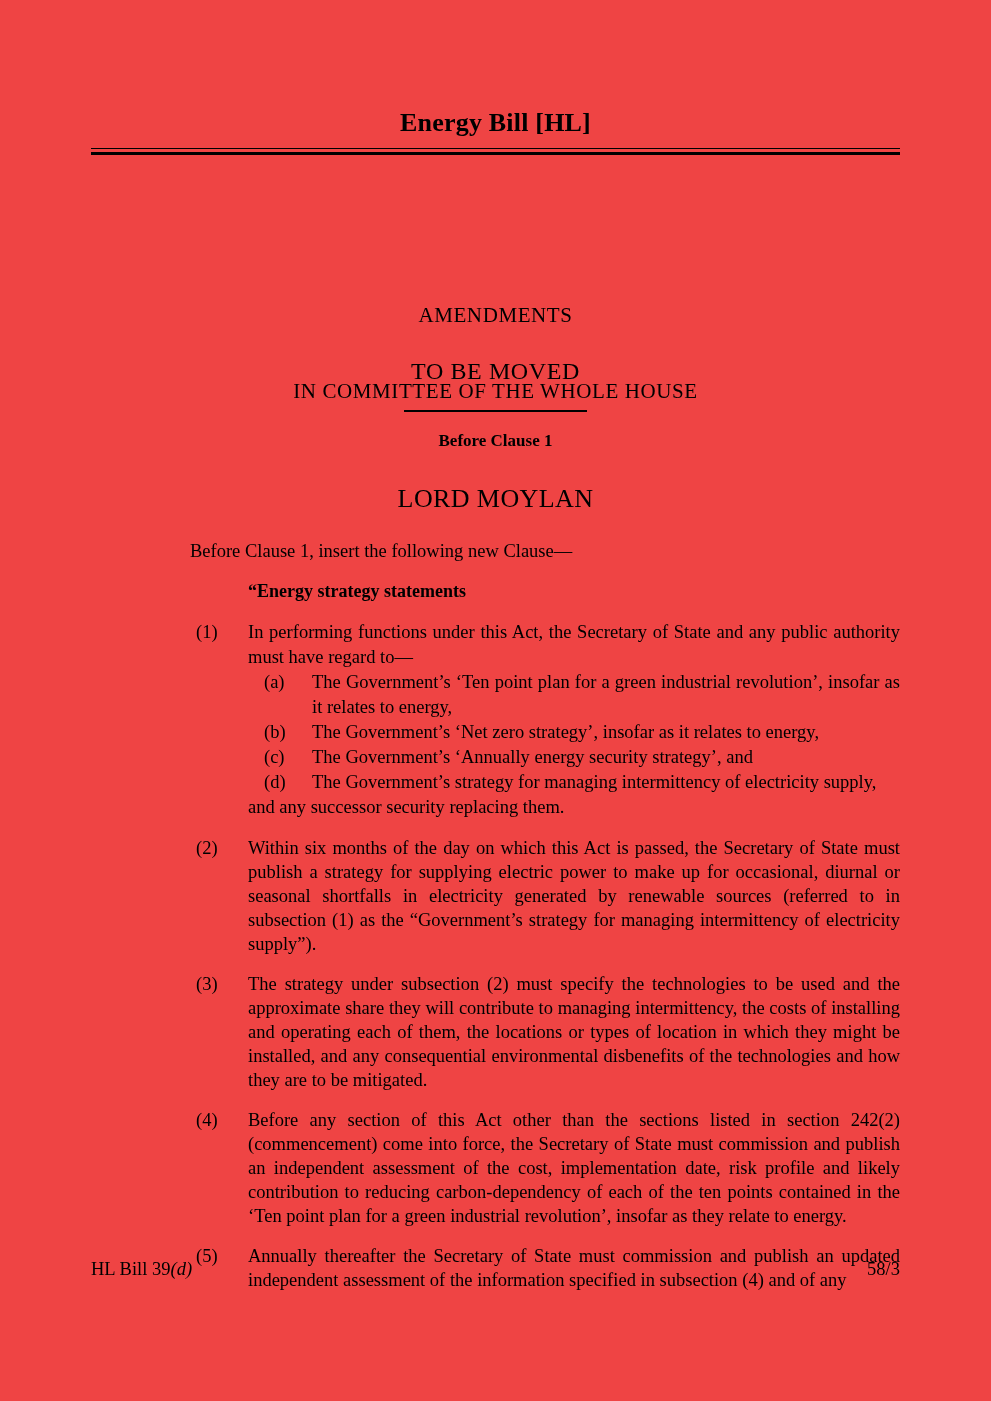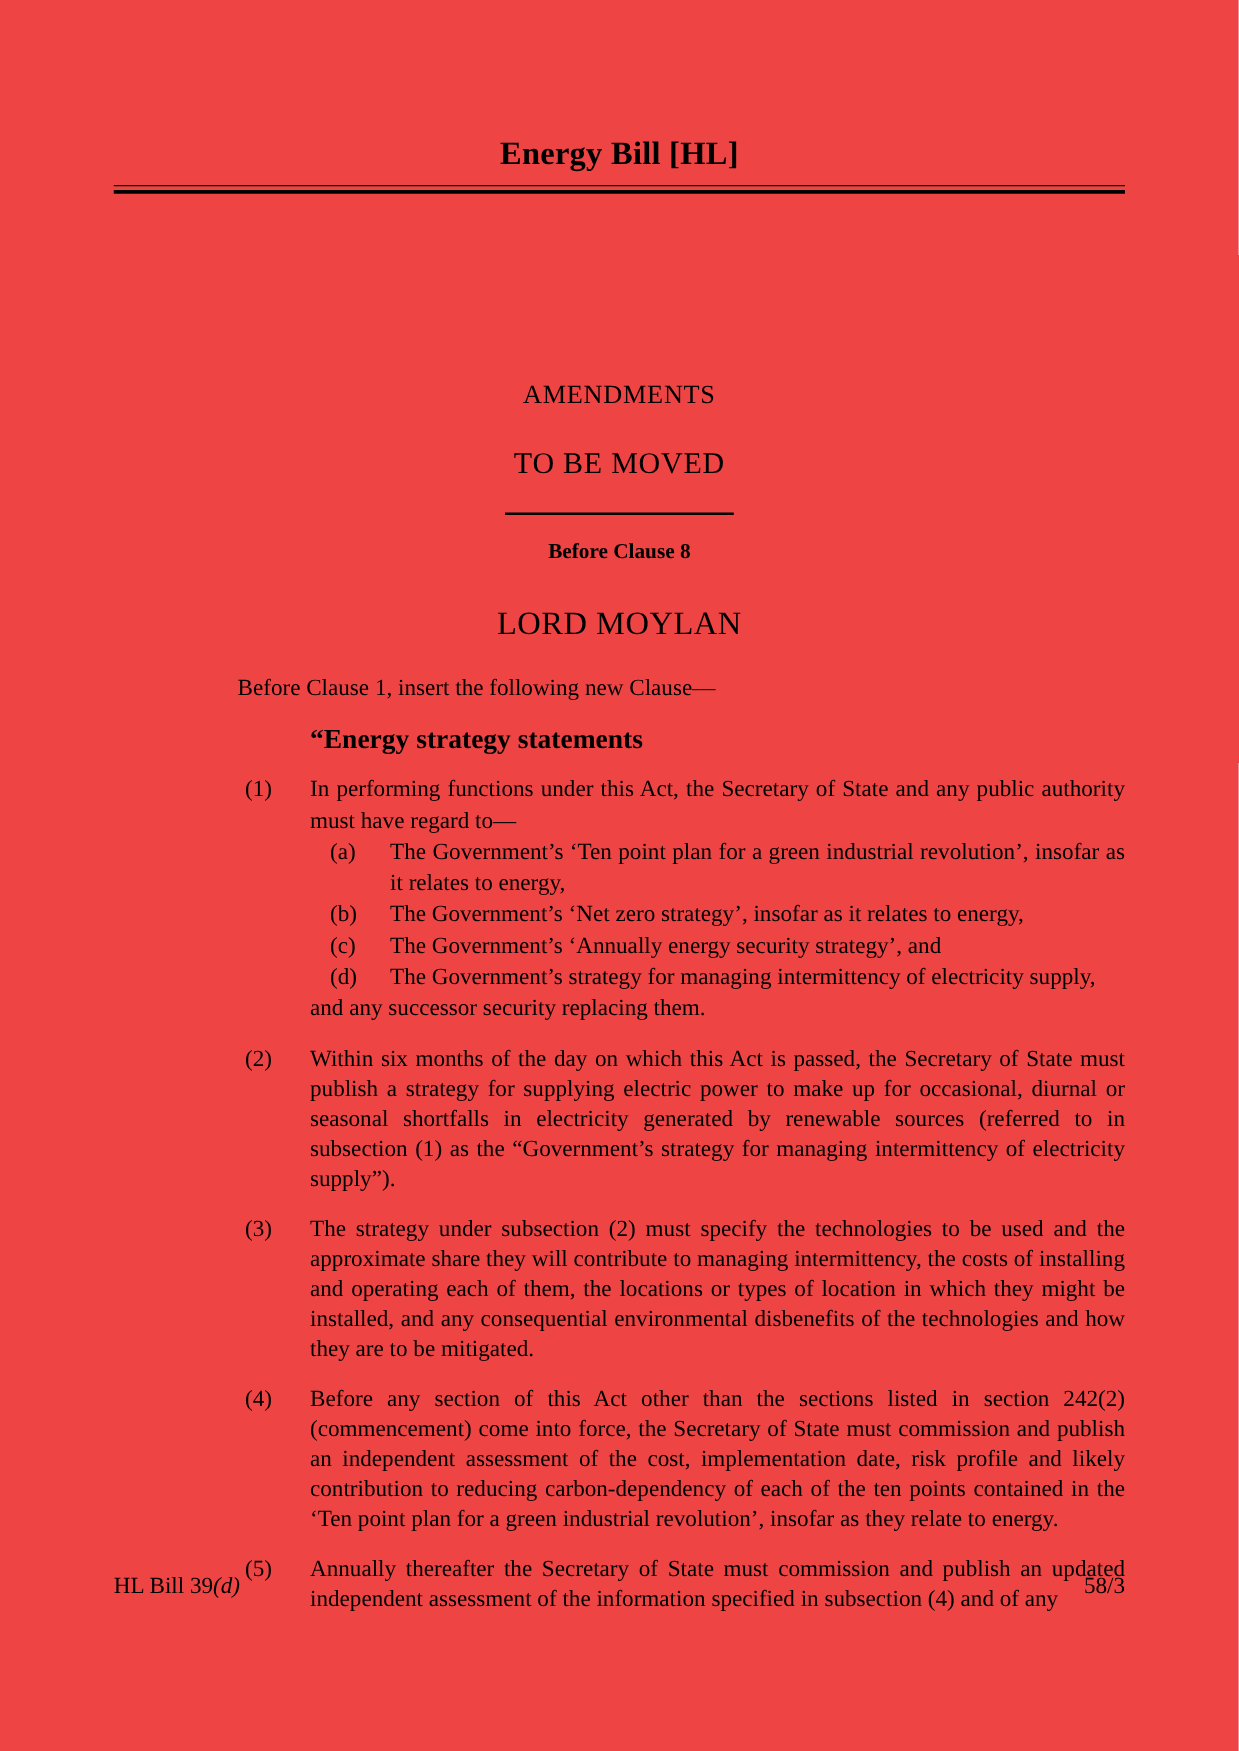--- a/index.html
+++ b/index.html
@@ -85,21 +85,21 @@
     width: 991px;
   }
   .lead-line {
     margin: 0 0 0 190px;
     width: 710px;
     font-size: 18.5px;
     line-height: 26px;
   }
   .clause-heading {
     margin: 14px 0 0 248px;
-    font-size: 22px;
+    font-size: 18px;
     font-weight: bold;
     line-height: 26px;
   }
 
   
   .subsec {
     position: relative;
     margin: 16px 0 0 0;
     padding-left: 248px;
     padding-right: 91px;
@@ -165,24 +165,25 @@
 <body>
 
 <div class="page">
 
   <div class="doc-title">Energy Bill [HL]</div>
   <div class="title-rule thin"></div>
   <div class="title-rule thick"></div>
 
   <div class="center-block amendments">AMENDMENTS</div>
   <div class="center-block to-be-moved">TO BE MOVED</div>
+  <div class="center-block in-committee">IN COMMITTEE OF THE WHOLE HOUSE</div>
 
   <div class="short-rule"></div>
 
-  <div class="center-block before-clause-head">Before Clause 8</div>
+  <div class="center-block before-clause-head">Before Clause 1</div>
   <div class="center-block member-name">LORD MOYLAN</div>
 
   <div class="body-wrap">
 
     <div class="lead-line">Before Clause 1, insert the following new Clause—</div>
 
     <div class="clause-heading">“Energy strategy statements</div>
 
     <div class="subsec">
       <span class="num">(1)</span>

